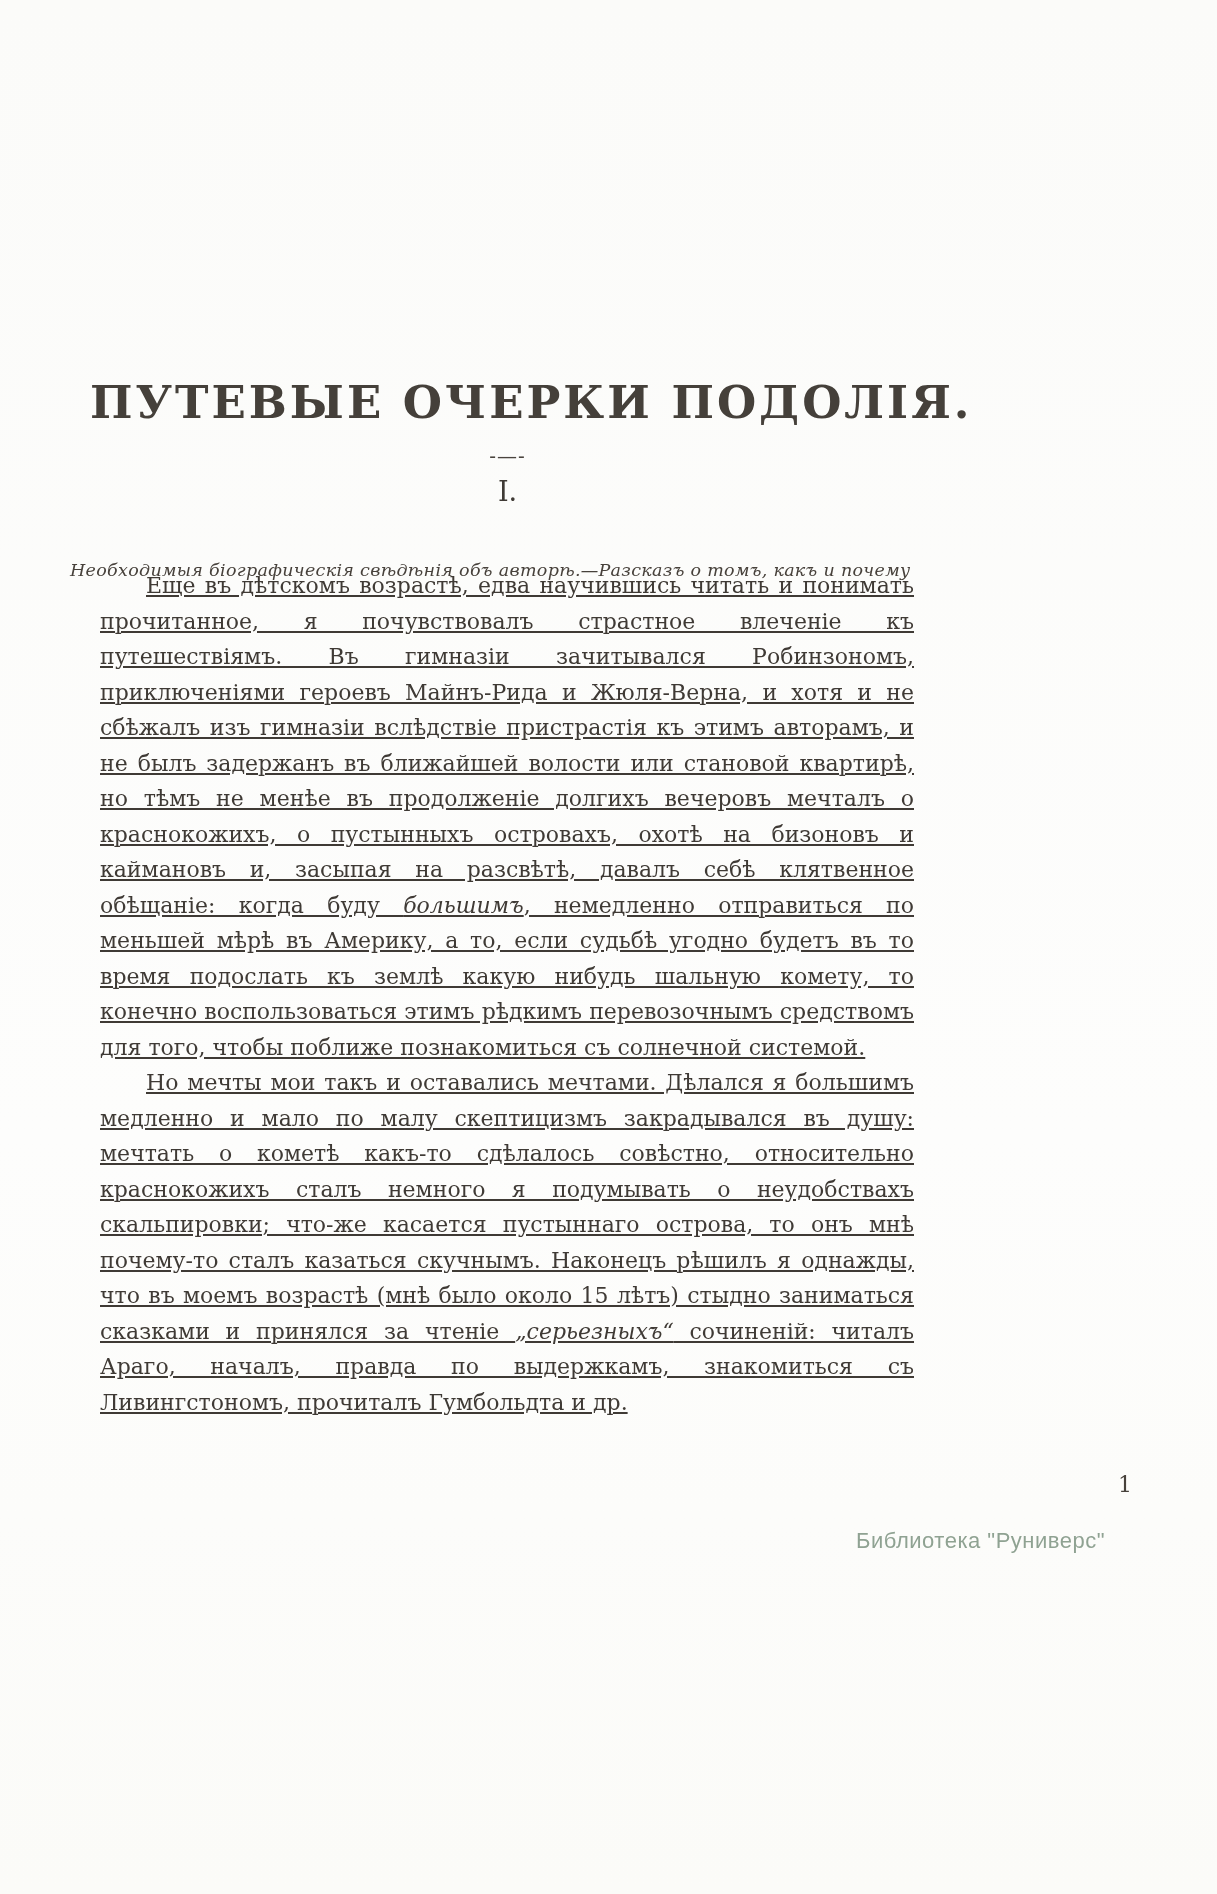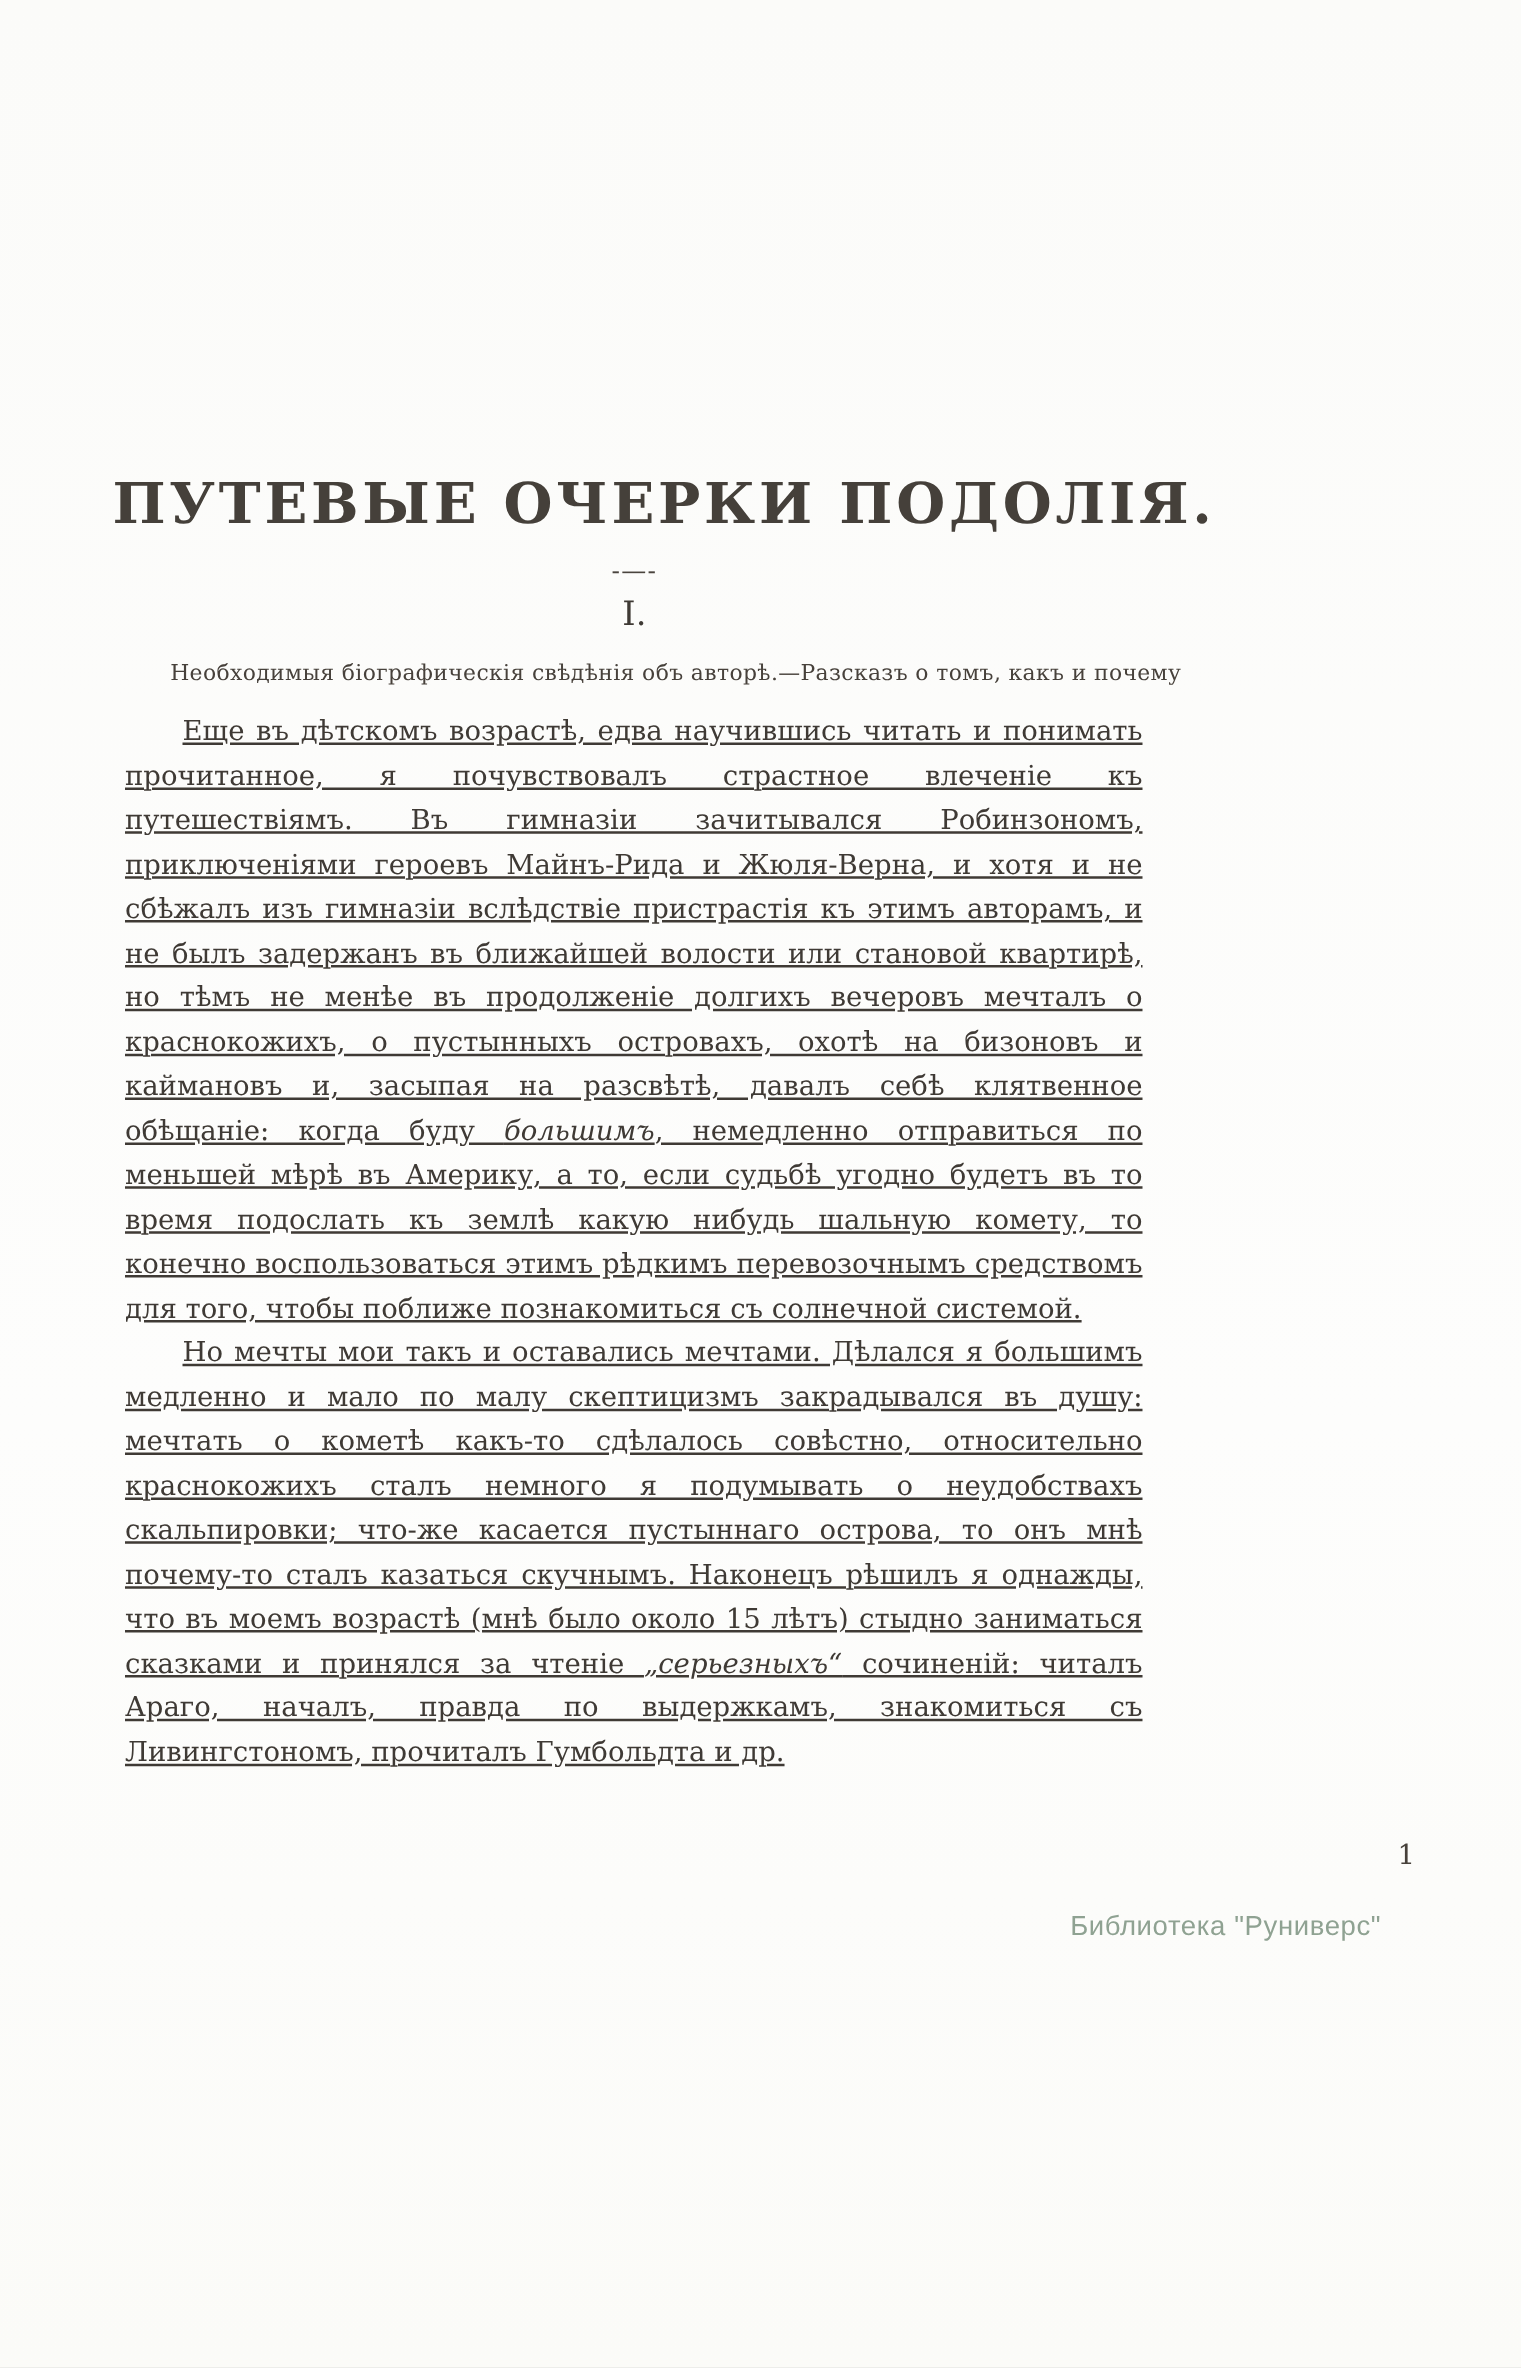--- a/index.html
+++ b/index.html
@@ -44,28 +44,29 @@
     position: absolute;
     top: 476px;
     left: 90px;
     width: 835px;
     text-align: center;
     font-size: 27px;
     color: #3f3a35;
   }
   .subtitle {
     position: absolute;
-    top: 526px;
+    top: 557px;
     left: 70px;
     width: 875px;
-    text-align: right;
+    text-align: left;
     font-size: 17.5px;
     line-height: 27px;
     letter-spacing: 0.3px;
     color: #47413b;
+    font-style: italic;
   }
   .textblock {
     position: absolute;
     top: 568px;
     left: 100px;
     width: 814px;
     font-size: 22px;
     line-height: 35.5px;
     text-align: justify;
     color: #3f3a35;

